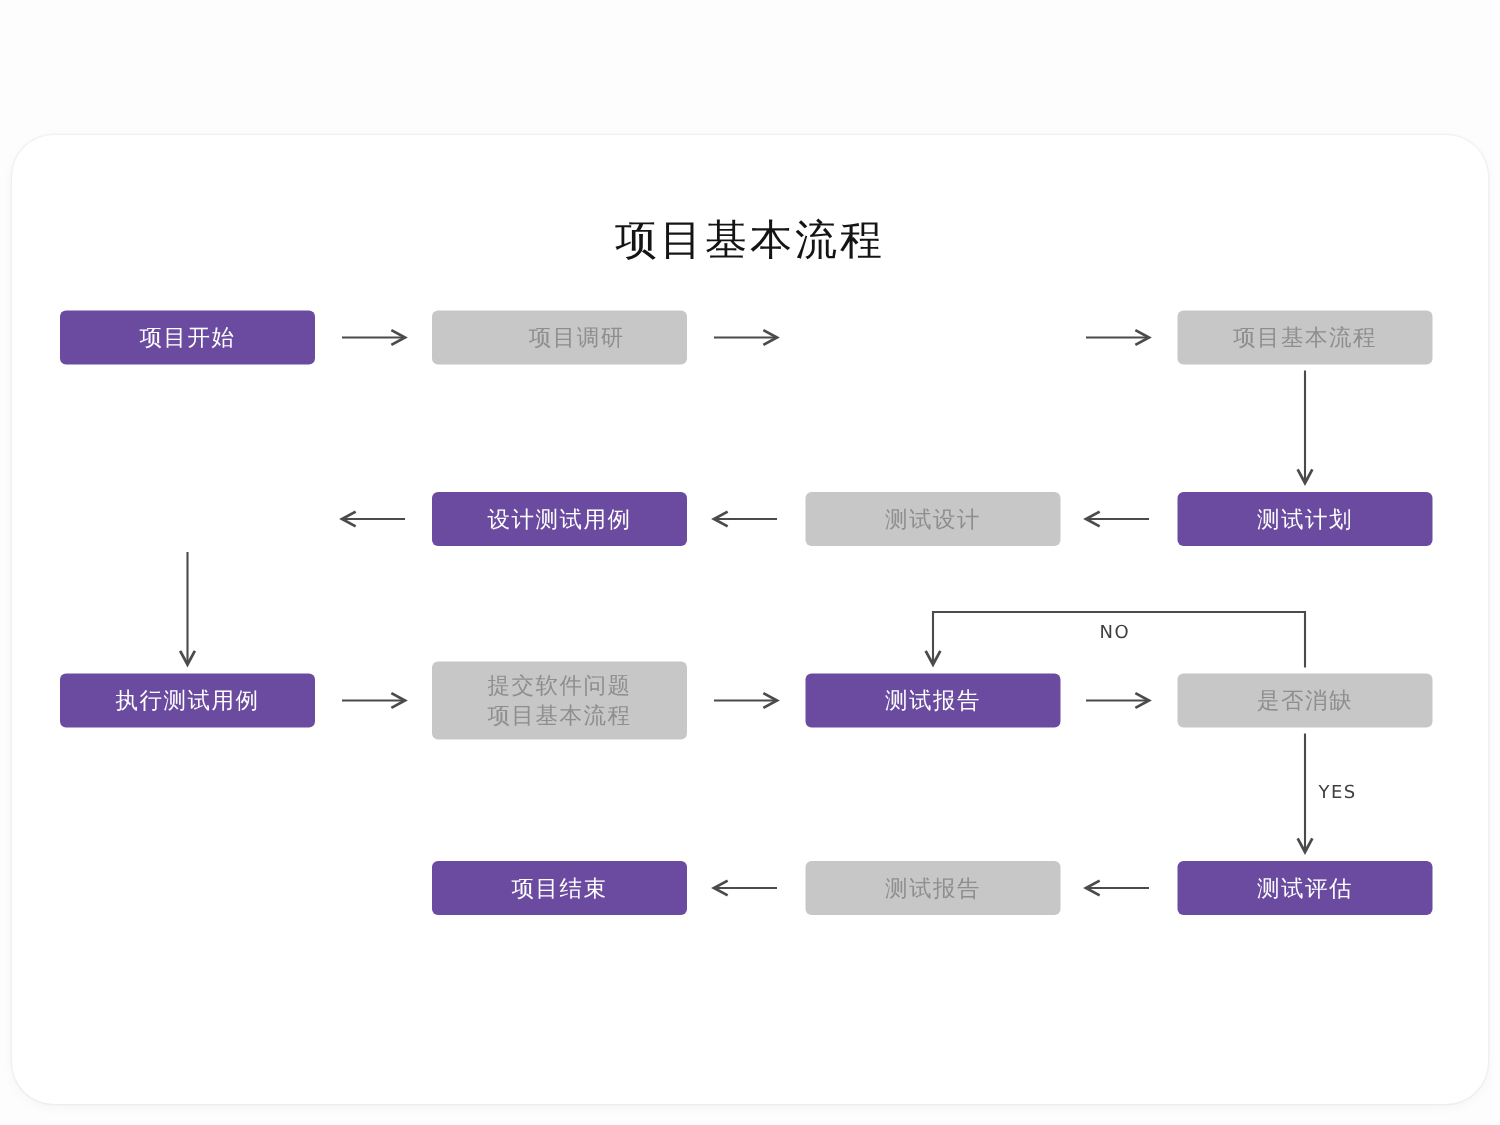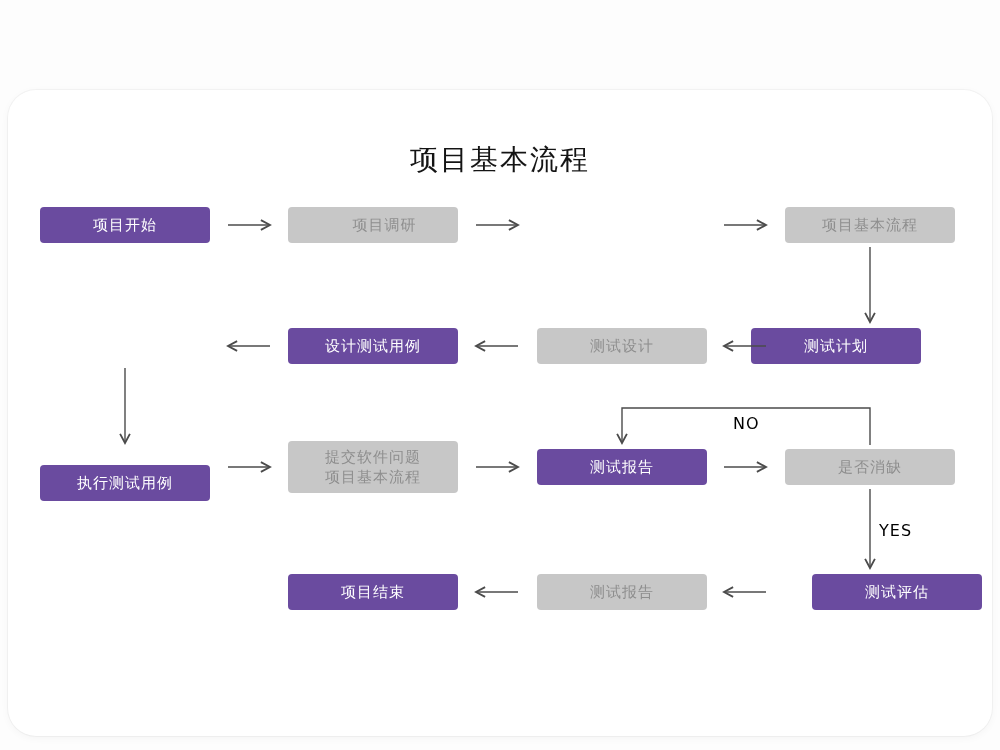--- a/index.html
+++ b/index.html
@@ -35,22 +35,22 @@
     font-size: 15px;
     line-height: 1.35;
     text-align: center;
     letter-spacing: 1px;
   }
   .node.tall { height: 52px; }
   .node.purple { background: var(--purple, #6a4b9f); color: #ffffff; }
   .node.gray   { background: var(--gray, #c7c7c7);  color: var(--gray-text, #8e8e8e); }
   .edge-label {
     position: absolute;
-    font-size: 16px;
-    color: #000000;
+    font-size: 12px;
+    color: #404040;
     letter-spacing: 1px;
   }
   svg.arrows {
     position: absolute; left: 0; top: 0;
     width: 1000px; height: 750px;
     pointer-events: none;
   }
 </style>
 </head>
 <body>
@@ -60,33 +60,33 @@
   <div class="card"></div>
 
   <div class="title">项目基本流程</div>
 
   <div class="node purple" style="left:40px;  top:207px;">项目开始</div>
   <div class="node gray" style="left:288px; top:207px;padding-left:23px;">项目调研</div>
   <div class="node gray" style="left:785px; top:207px;">项目基本流程</div>
 
   <div class="node purple" style="left:288px; top:328px;">设计测试用例</div>
   <div class="node gray" style="left:537px; top:328px;">测试设计</div>
-  <div class="node purple" style="left:751px; top:328px;text-align:right;">测试计划</div>
+  <div class="node purple" style="left:785px; top:328px;text-align:right;">测试计划</div>
 
-  <div class="node purple" style="left:40px;  top:449px;margin-top:16px;">执行测试用例</div>
+  <div class="node purple" style="left:40px;  top:449px;">执行测试用例</div>
   <div class="node gray tall" style="left:288px; top:441px;">
     <span>提交软件问题</span>
     <span>项目基本流程</span>
   </div>
   <div class="node purple" style="left:537px; top:449px;">测试报告</div>
   <div class="node gray" style="left:785px; top:449px;">是否消缺</div>
 
   <div class="node purple" style="left:288px; top:574px;">项目结束</div>
   <div class="node gray" style="left:537px; top:574px;text-align:center;">测试报告</div>
-  <div class="node purple" style="left:812px; top:574px;">测试评估</div>
+  <div class="node purple" style="left:785px; top:574px;">测试评估</div>
 
   <div class="edge-label" style="left:733px; top:414px;">NO</div>
   <div class="edge-label" style="left:879px; top:521px;">YES</div>
 
   <svg class="arrows" viewBox="0 0 1000 750">
     <defs>
       <marker id="ah" markerWidth="10" markerHeight="10" refX="7.5" refY="4.5" orient="auto">
         <path d="M1,1 L7.5,4.5 L1,8" fill="none" stroke="#4b4b4b" stroke-width="1.3"></path>
       </marker>
     </defs>

